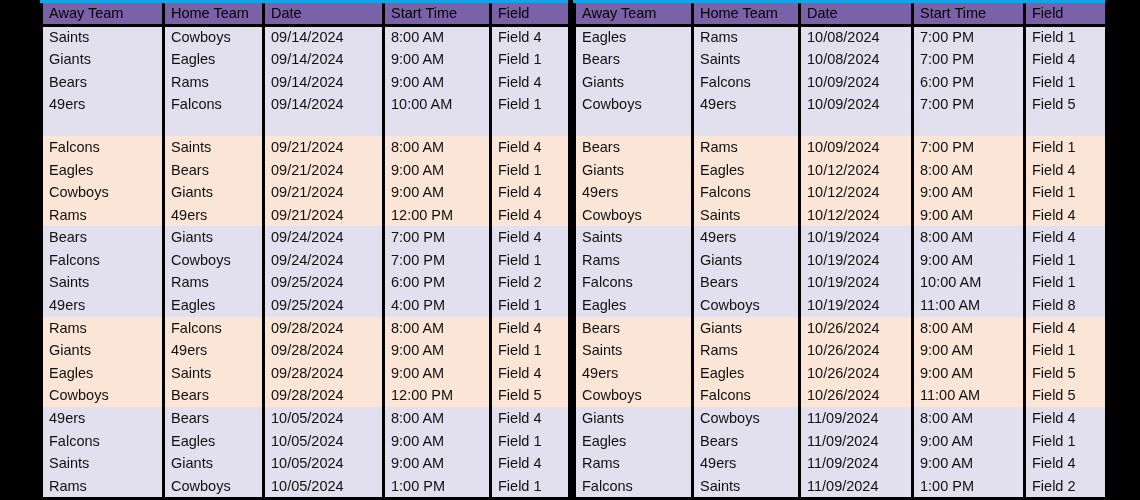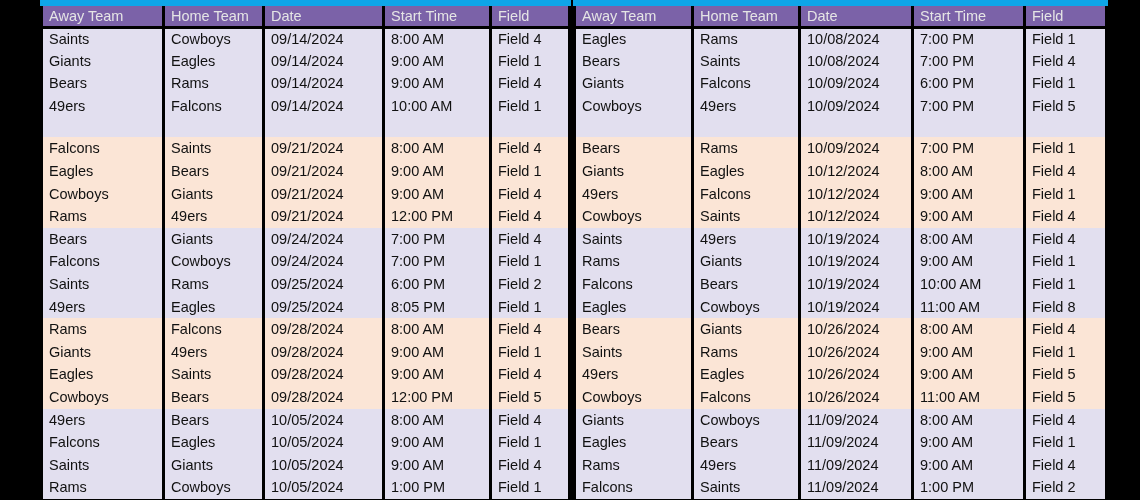--- a/index.html
+++ b/index.html
@@ -41,24 +41,24 @@
     text-align: left;
     vertical-align: middle;
     white-space: nowrap;
     overflow: hidden;
     border-left: 3px solid #000000;
     border-right: 0;
     box-sizing: border-box;
   }
   table.sched th {
     background: #7B62A8;
-    color: #e5e5e5;
+    color: #000000;
     font-weight: normal;
     height: 24px;
-    border-top: 6px solid #0ea5e9;
+    border-top: 3px solid #0ea5e9;
     border-bottom: 3px solid #000000;
   }
   table.sched td {
     color: #111111;
   }
   table.sched tr > *:last-child {
     border-right: 3px solid #000000;
   }
   tr.band-lav td { background: #E2DFEF; }
   tr.band-peach td { background: #FBE5D6; }
@@ -184,21 +184,21 @@
             <td>Saints</td>
             <td>Rams</td>
             <td>09/25/2024</td>
             <td>6:00 PM</td>
             <td>Field 2</td>
           </tr>
           <tr class="band-lav">
             <td>49ers</td>
             <td>Eagles</td>
             <td>09/25/2024</td>
-            <td>8:05 PM</td>
+            <td>4:00 PM</td>
             <td>Field 1</td>
           </tr>
           <tr class="band-peach">
             <td>Rams</td>
             <td>Falcons</td>
             <td>09/28/2024</td>
             <td>8:00 AM</td>
             <td>Field 4</td>
           </tr>
           <tr class="band-peach">

